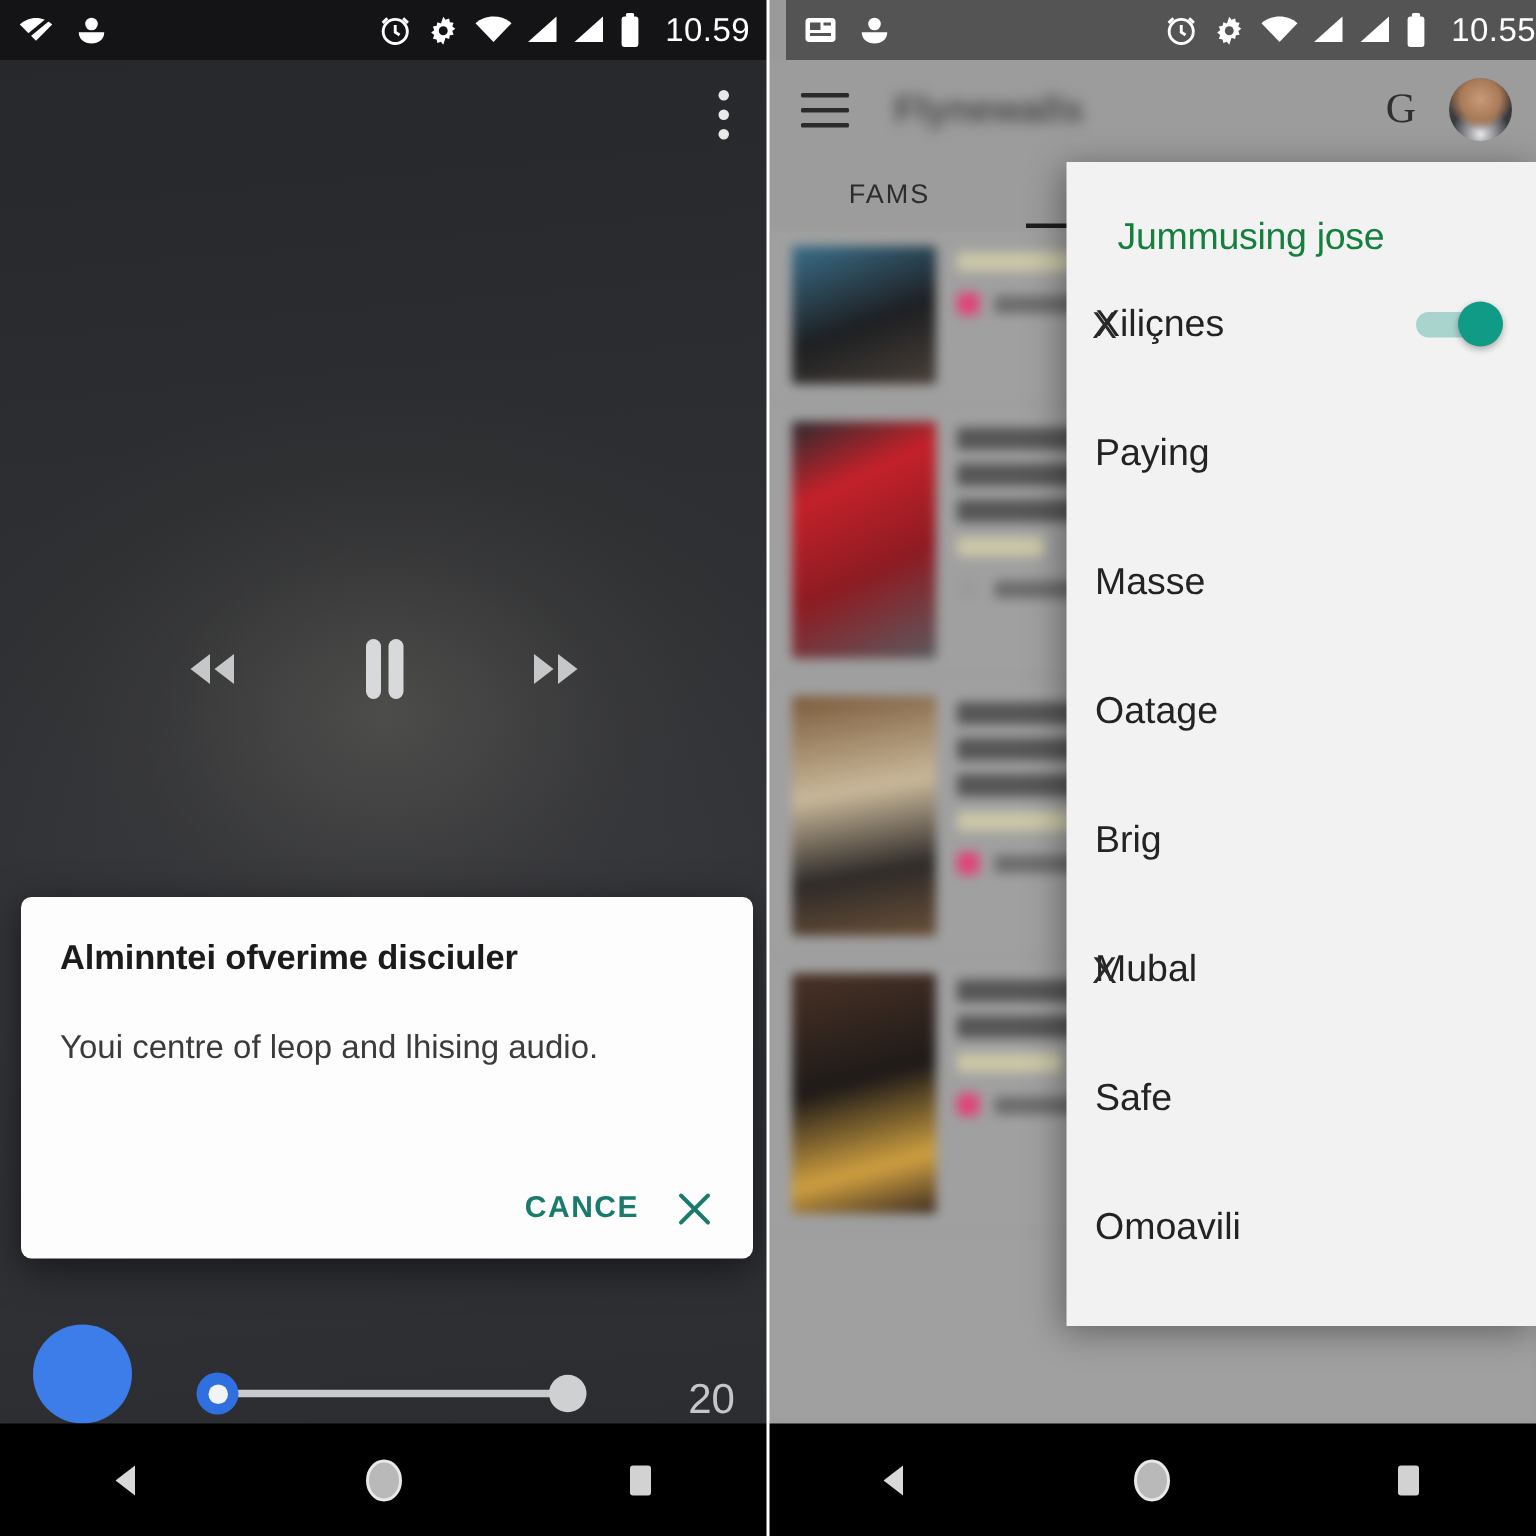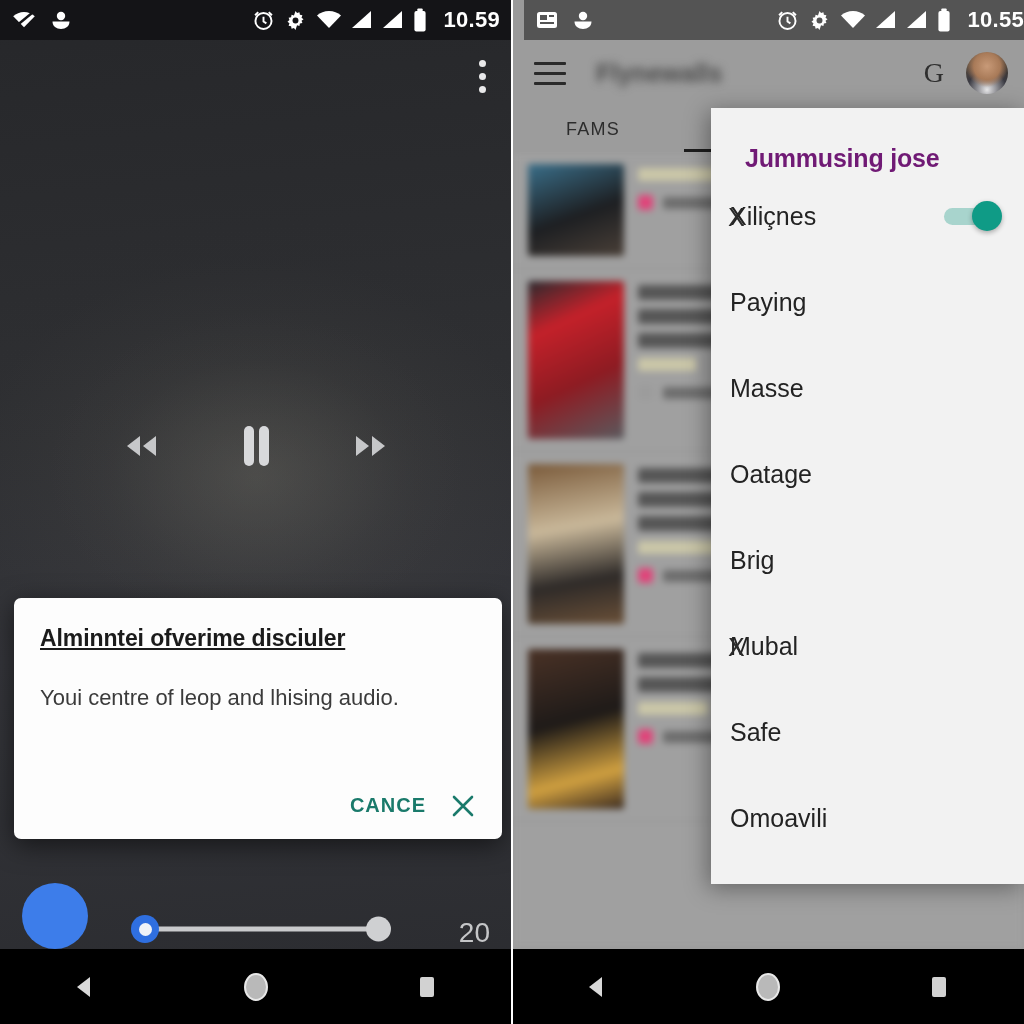--- a/index.html
+++ b/index.html
@@ -24,21 +24,21 @@
       linear-gradient(175deg, #26272a 0%, #2f3033 42%, #34353a 62%, #2a2b2f 100%);
   }
   .statusbar-left {
     position: absolute; top: 0; left: 0; width: 512px; height: 40px;
     background: #141417;
     display: flex; align-items: center; padding: 0 12px;
     z-index: 6;
   }
   .sb-left-icons { display: flex; align-items: center; gap: 14px; }
   .sb-right-icons { margin-left: auto; display: flex; align-items: center; gap: 9px; }
-  .sb-time { color: #fff; font-size: 22px; font-weight: 700; letter-spacing: .3px; margin-left: 7px; text-align: right; }
+  .sb-time { color: #fff; font-size: 22px; font-weight: 400; letter-spacing: .3px; margin-left: 7px; text-align: right; }
   .ic { display: inline-flex; align-items: center; justify-content: center; }
 
   .overflow-dots {
     position: absolute; top: 54px; left: 464px;
     width: 36px; height: 44px; z-index: 7;
     display: flex; flex-direction: column; align-items: center; justify-content: center; gap: 6px;
     cursor: pointer;
   }
   .overflow-dots i { width: 7px; height: 7px; border-radius: 50%; background: #e9e9ea; display:block; }
 
@@ -52,21 +52,20 @@
   
   .dialog {
     position: absolute; left: 14px; top: 598px; width: 488px; height: 241px;
     background: #fdfdfd; border-radius: 7px; z-index: 10;
     box-shadow: 0 6px 26px rgba(0,0,0,.55);
     padding: 28px 26px 0 26px;
   }
   .dialog-title {
     font-size: 23px; font-weight: 700; color: #1b1b1b; letter-spacing: -0.1px;
     line-height: 1.1;
-    text-decoration: underline;
   }
   .dialog-body {
     margin-top: 29px; font-size: 22px; color: #3b3b3b; line-height: 1.65;
     max-width: 370px;
   }
   .dialog-actions {
     position: absolute; right: 22px; bottom: 14px;
     display: flex; align-items: center; gap: 16px;
   }
   .btn-cancel {
@@ -143,21 +142,21 @@
   .ft-src { height: 12px; width: 92px; background: #6d6d6d; border-radius: 2px; }
 
   
   .drawer {
     position: absolute; top: 108px; left: 199px; width: 313px; height: 776px;
     background: #f2f2f2; z-index: 9;
     box-shadow: -3px 4px 22px rgba(0,0,0,.38);
     padding-top: 8px; overflow: hidden;
   }
   .drawer-title {
-    font-size: 25px; font-weight: 700; color: #701a75;
+    font-size: 25px; font-weight: 400; color: #15803d;
     padding: 28px 0 0 34px; letter-spacing: -0.2px;
   }
   .menu-item {
     display: flex; align-items: center; height: 86px;
     padding: 0 22px 0 19px; cursor: pointer;
   }
   .menu-label { font-size: 25px; color: #232323; flex: 1 1 auto; }
   .menu-label.glitch { position: relative; }
   .menu-label.glitch::before {
     content: "X"; position: absolute; left: -2px; top: 1px; color: #2a2a2a; font-size: 25px;

